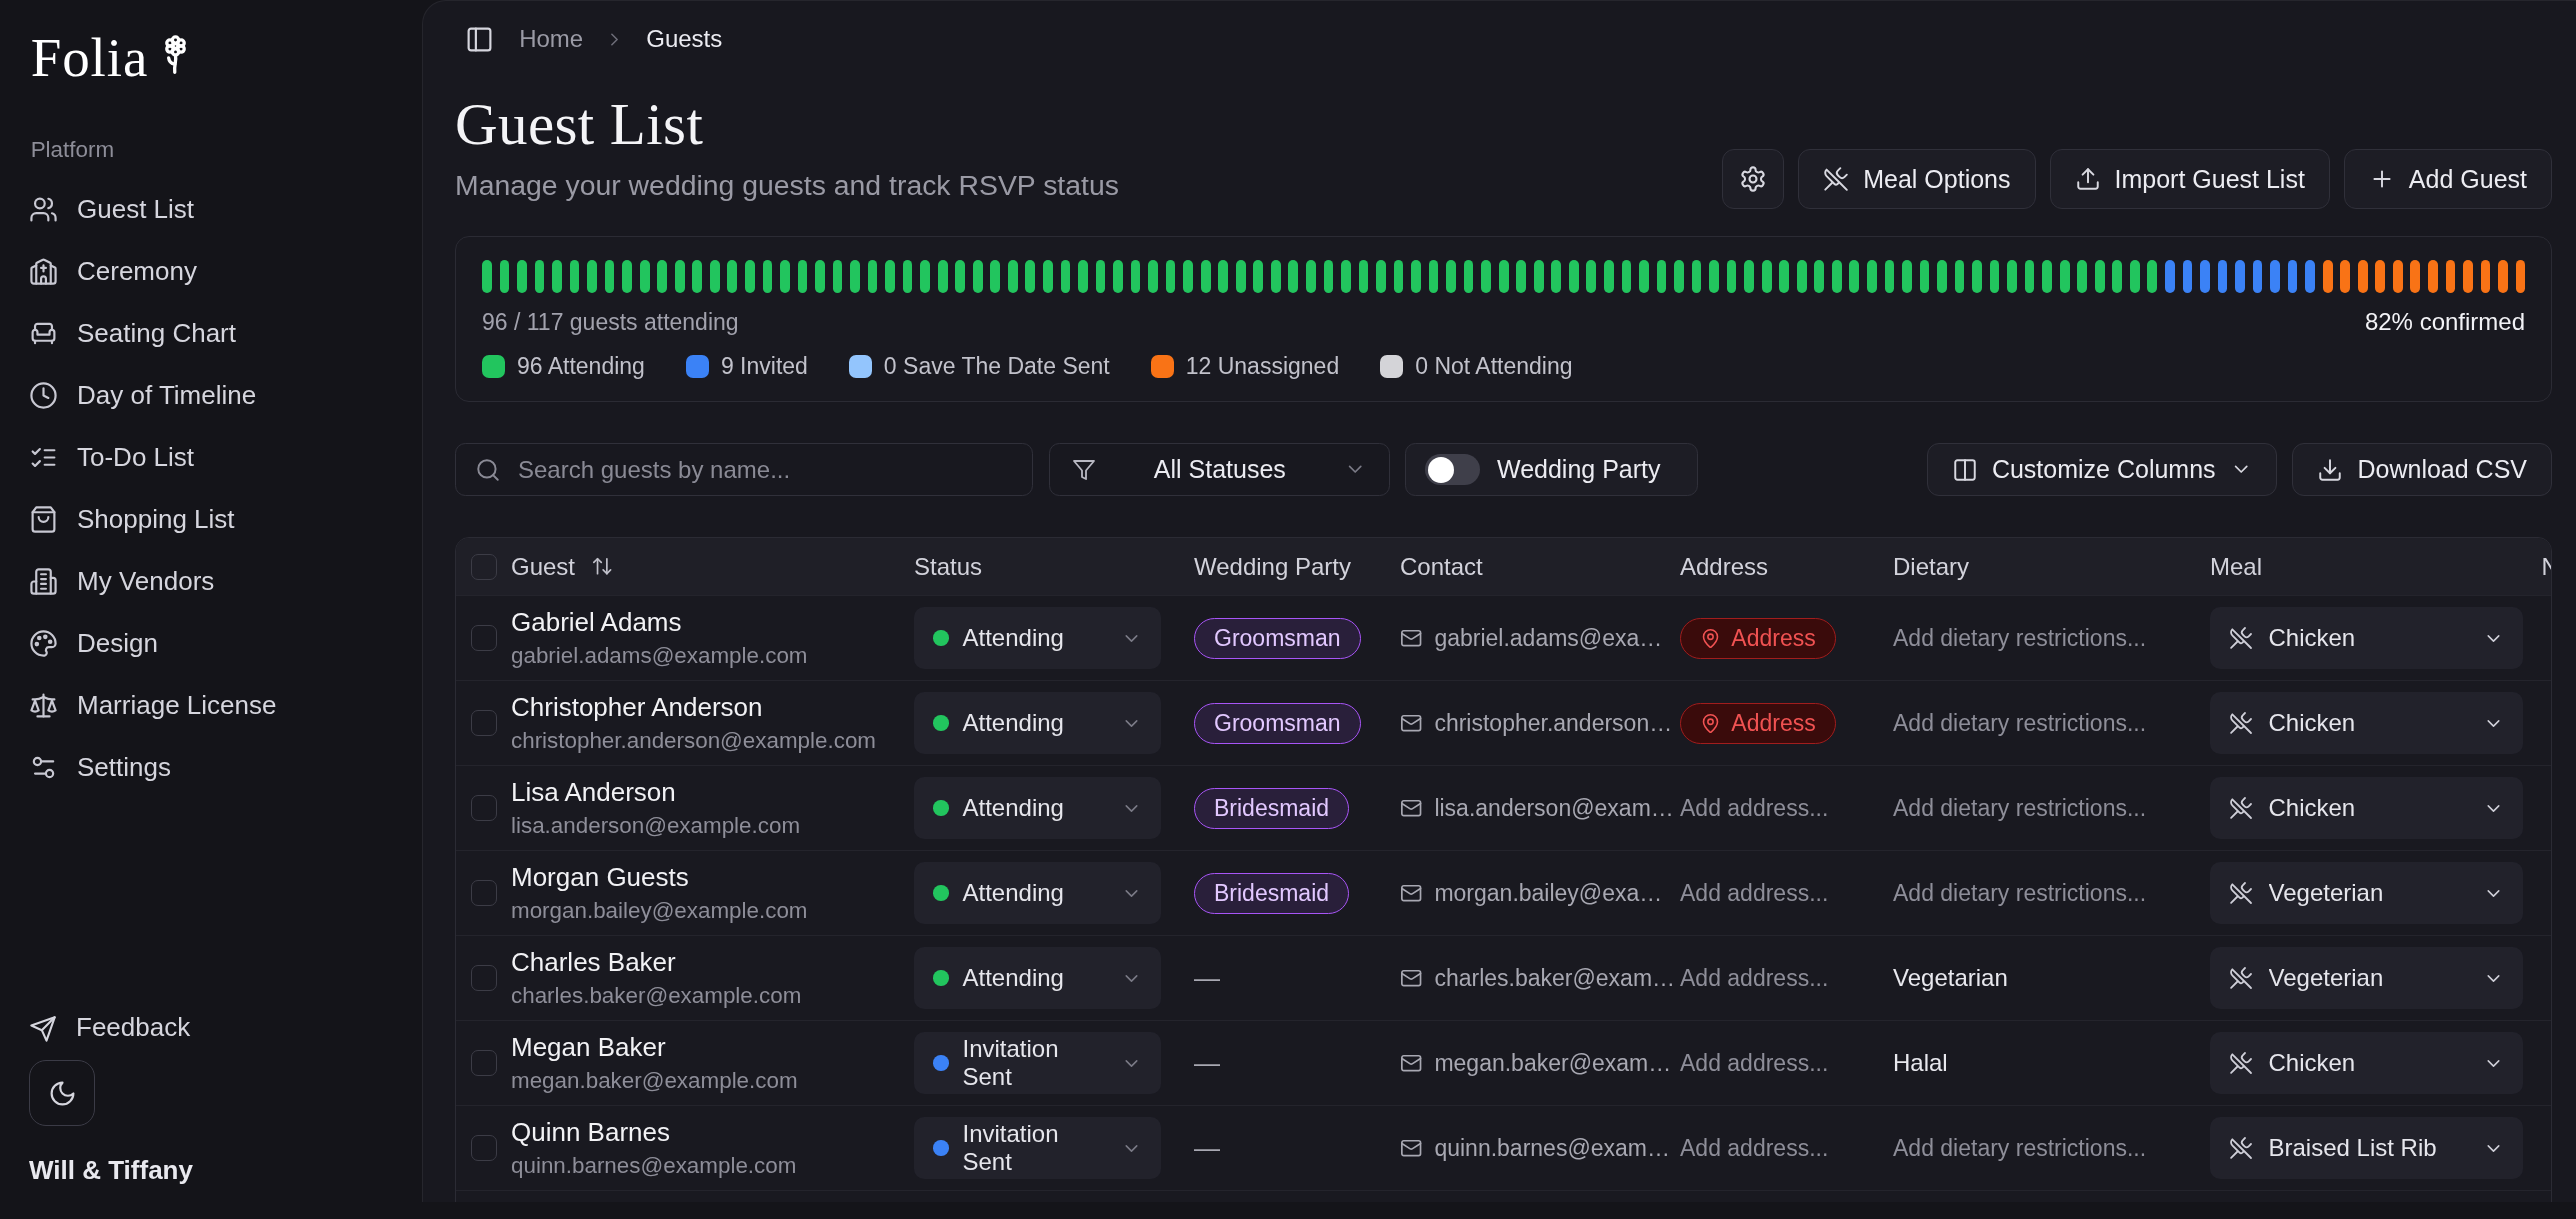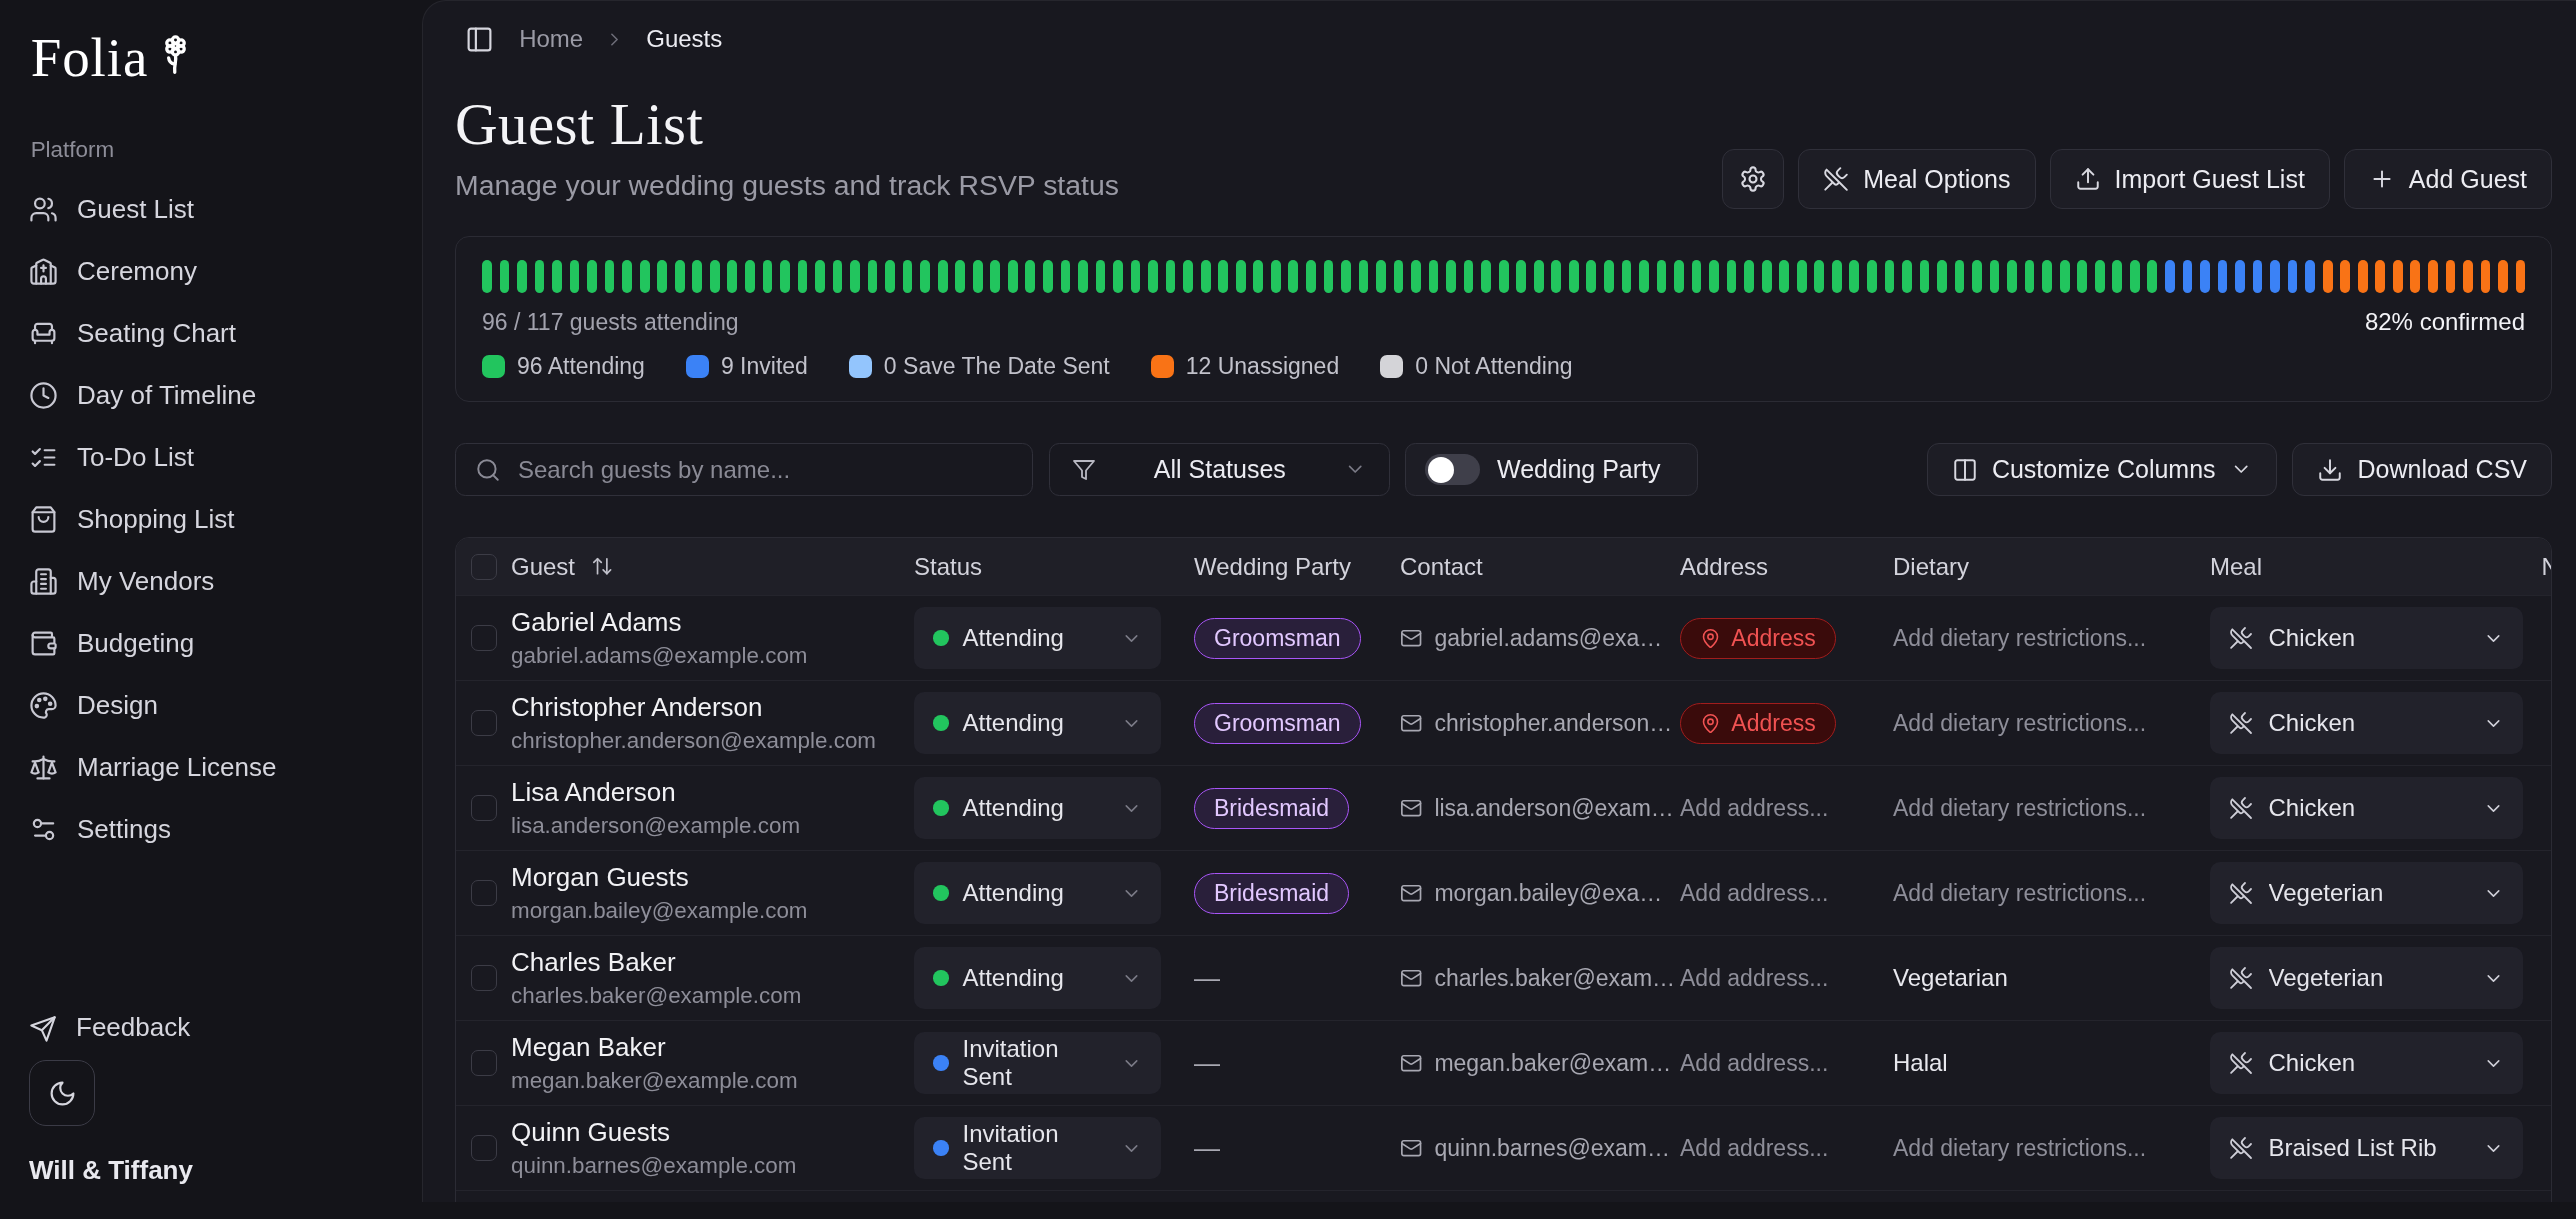--- a/index.html
+++ b/index.html
@@ -291,26 +291,20 @@
         <span>Shopping List</span>
       </div>
       <div class="nav-item">
         <svg class="ic " width="29" height="29" viewBox="0 0 34 34">
           <use href="#i-building"></use>
         </svg>
         <span>My Vendors</span>
       </div>
       <div class="nav-item">
         <svg class="ic " width="29" height="29" viewBox="0 0 34 34">
-          <use href="#i-wallet"></use>
-        </svg>
-        <span>Budgeting</span>
-      </div>
-      <div class="nav-item">
-        <svg class="ic " width="29" height="29" viewBox="0 0 34 34">
           <use href="#i-palette"></use>
         </svg>
         <span>Design</span>
       </div>
       <div class="nav-item">
         <svg class="ic " width="29" height="29" viewBox="0 0 34 34">
           <use href="#i-scale"></use>
         </svg>
         <span>Marriage License</span>
       </div>
@@ -857,21 +851,21 @@
               </svg>
             </div>
           </div>
           <div></div>
         </div>
         <div class="trow">
           <div>
             <span class="checkbox"></span>
           </div>
           <div>
-            <div class="gname">Quinn Guests</div>
+            <div class="gname">Quinn Barnes</div>
             <div class="gemail">quinn.barnes@example.com</div>
           </div>
           <div>
             <div class="status-pill">
               <span class="status-dot" style="background:#3b82f6"></span>
               <span class="status-lbl">Invitation Sent</span>
               <svg class="ic chev" width="21" height="21" viewBox="0 0 24 24">
                 <use href="#i-chevron-down"></use>
               </svg>
             </div>

